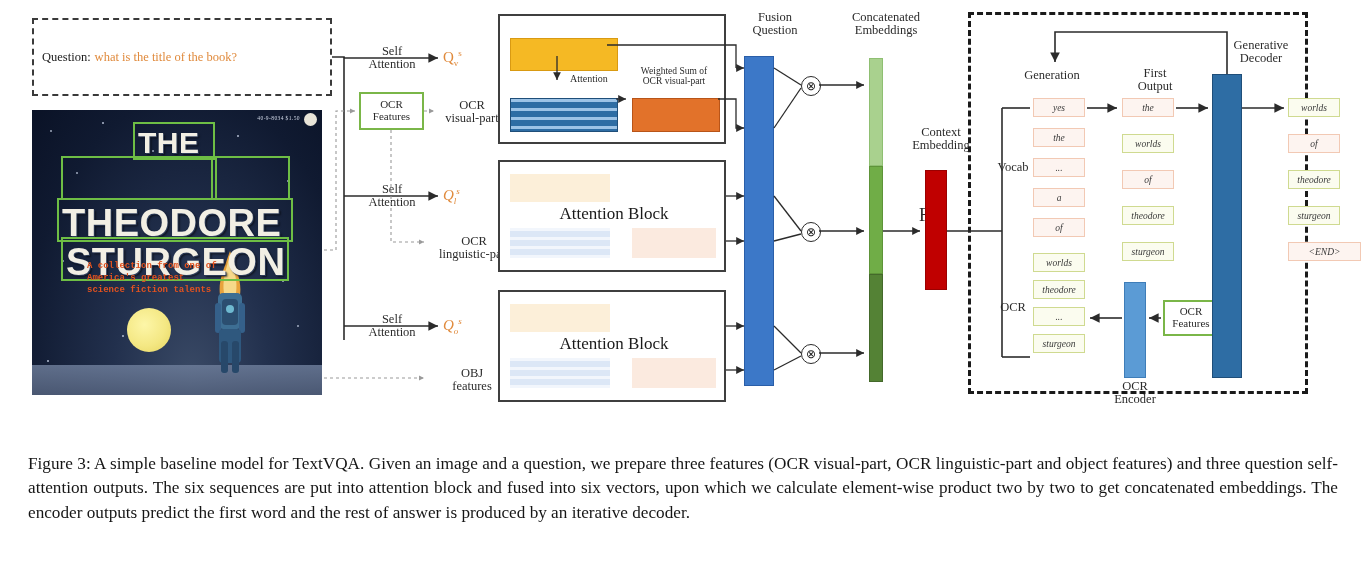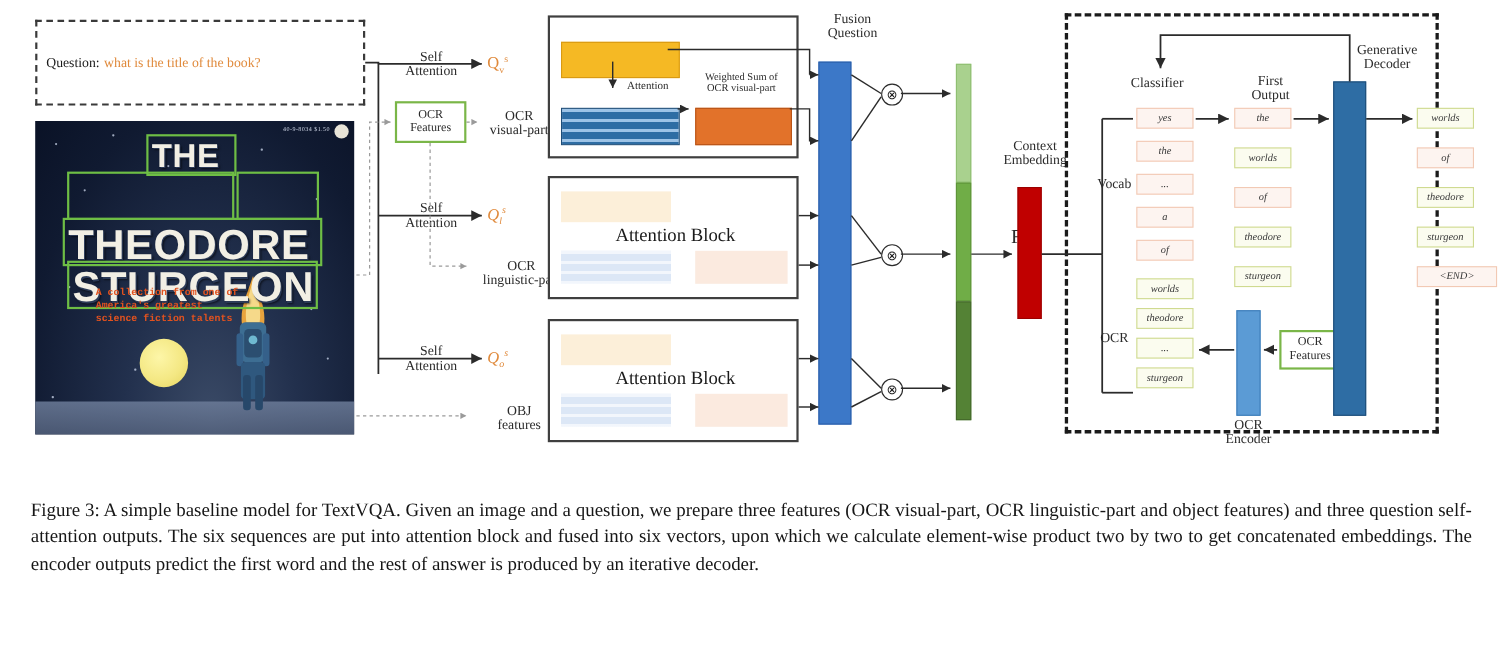--- a/index.html
+++ b/index.html
@@ -171,32 +171,34 @@
   <div class="abs ctr" style="left:801px;top:76px;width:18px;height:18px;border:1.4px solid #2b2b2b;border-radius:50%;font-size:12px;background:#fff;">
       <span>⊗</span>
     </div>
   <div class="abs ctr" style="left:801px;top:222px;width:18px;height:18px;border:1.4px solid #2b2b2b;border-radius:50%;font-size:12px;background:#fff;">
       <span>⊗</span>
     </div>
   <div class="abs ctr" style="left:801px;top:344px;width:18px;height:18px;border:1.4px solid #2b2b2b;border-radius:50%;font-size:12px;background:#fff;">
       <span>⊗</span>
     </div>
 
+  <div class="abs lbl ctr" style="left:830px;top:8px;width:112px;height:32px;font-size:12.5px;">Concatenated
+Embeddings</div>
   <div class="bar" style="left:869px;top:58px;width:14px;height:108px;background:#A9D18E;border:1px solid #8FBF72;"></div>
   <div class="bar" style="left:869px;top:166px;width:14px;height:108px;background:#70AD47;border:1px solid #5E9439;"></div>
   <div class="bar" style="left:869px;top:274px;width:14px;height:108px;background:#548235;border:1px solid #44692B;"></div>
 
   <div class="abs lbl ctr" style="left:896px;top:122px;width:90px;height:34px;font-size:12.5px;">Context
 Embedding</div>
   <div class="abs lbl" style="left:898px;top:206px;font-size:18px;margin-left:21px;">FC</div>
   <div class="bar" style="left:925px;top:170px;width:22px;height:120px;background:#C00000;border:1px solid #9B0000;"></div>
 
   <div class="abs" style="left:968px;top:12px;width:340px;height:382px;border:3px dashed #1a1a1a;box-sizing:border-box;"></div>
 
-  <div class="abs lbl ctr" style="left:1013px;top:68px;width:78px;height:16px;font-size:12.5px;">Classifier</div>
+  <div class="abs lbl ctr" style="left:1013px;top:68px;width:78px;height:16px;font-size:12.5px;">Generation</div>
   <div class="abs lbl ctr" style="left:1222px;top:36px;width:78px;height:32px;font-size:12.5px;">Generative
 Decoder</div>
   <div class="abs lbl ctr" style="left:1127px;top:64px;width:56px;height:32px;font-size:12.5px;">First
 Output</div>
 
   <div class="abs lbl ctr" style="left:993px;top:160px;width:40px;height:16px;font-size:12.5px;">Vocab</div>
   <div class="abs lbl ctr" style="left:993px;top:300px;width:40px;height:16px;font-size:12.5px;">OCR</div>
 
   <div class="tag tag-vocab" style="left:1033px;top:98px;width:52px;height:19px;">yes</div>
   <div class="tag tag-vocab" style="left:1033px;top:128px;width:52px;height:19px;">the</div>

